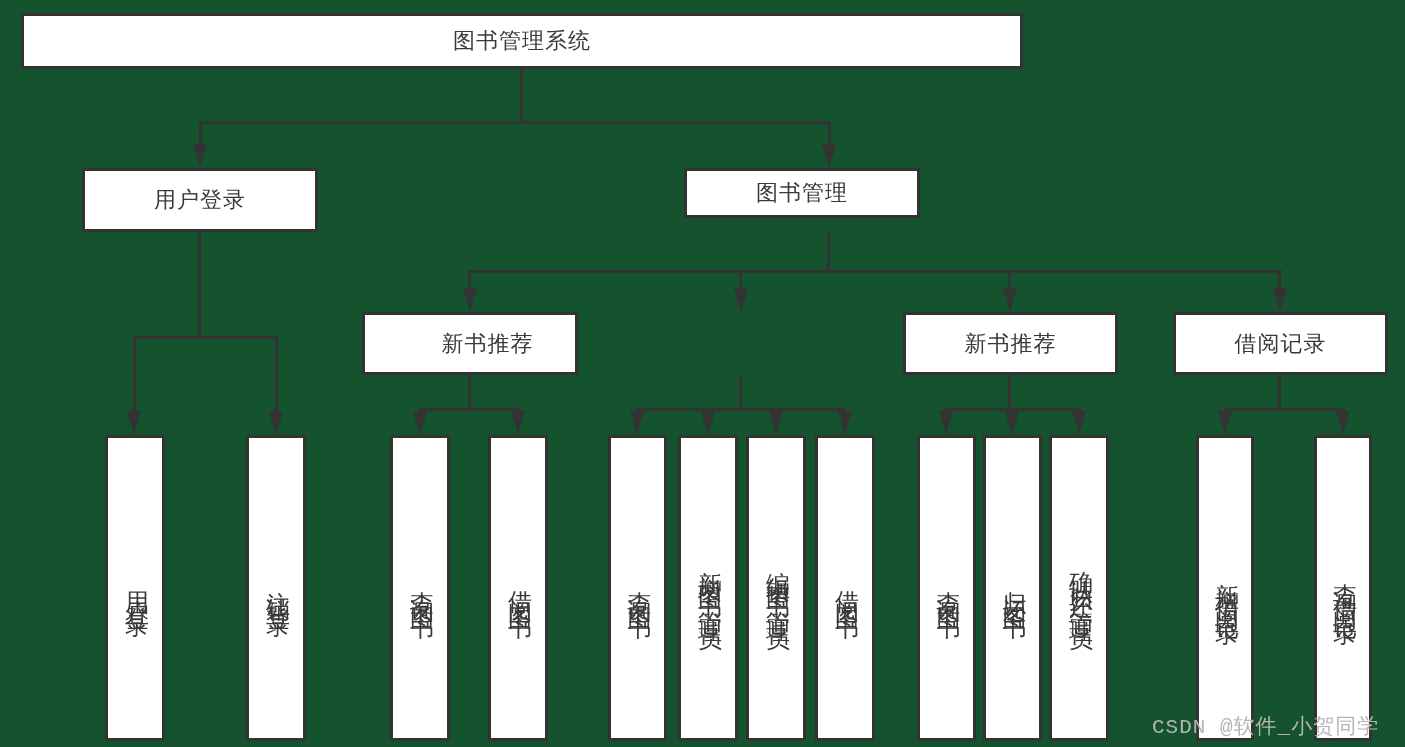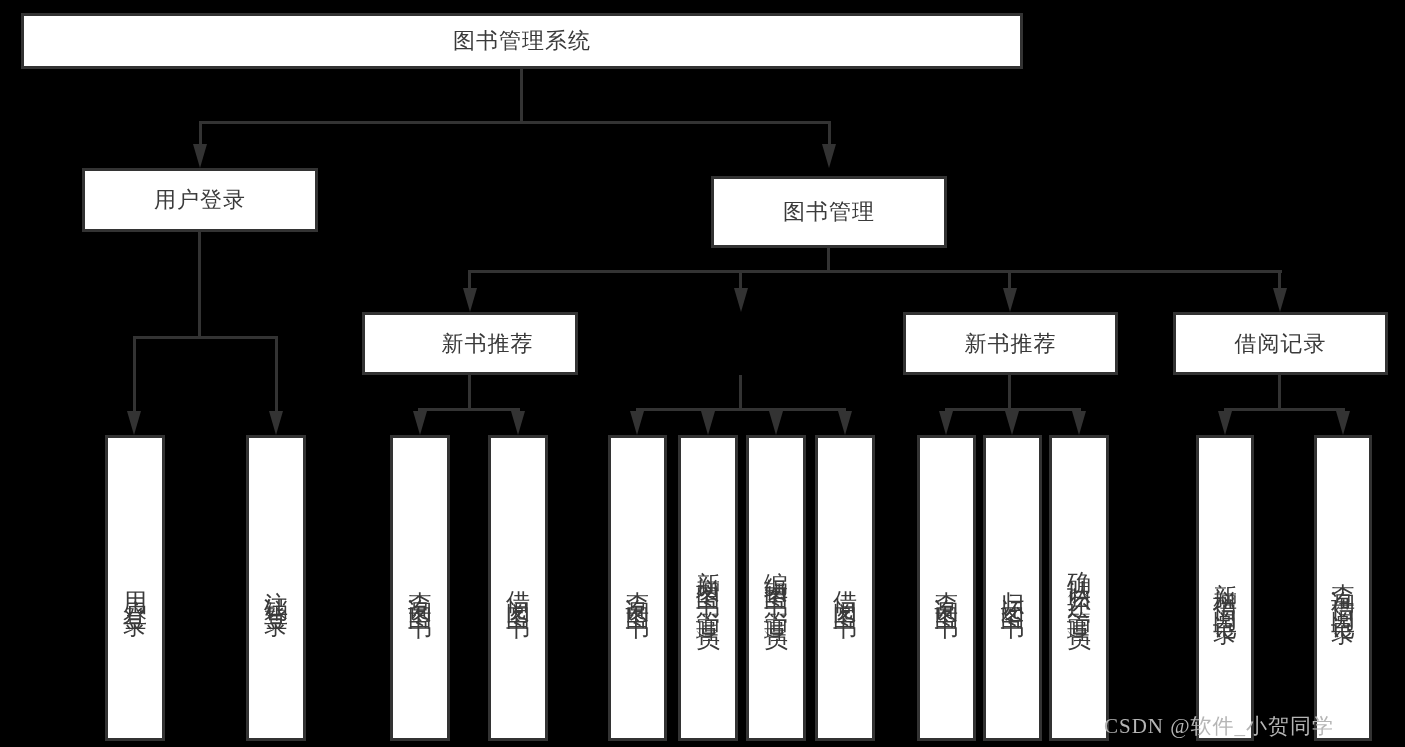--- a/index.html
+++ b/index.html
@@ -1,18 +1,18 @@
 <!DOCTYPE html>
 <html><head>
 <meta charset="utf-8">
 <style>
   html,body{margin:0;padding:0;background:#fff;}
   #canvas{
-    position:relative;width:1405px;height:747px;background:#000000;overflow:hidden;
-    font-family:Liberation Serif, serif;color:#3a3a3a;
+    position:relative;width:1405px;height:747px;background:#14532d;overflow:hidden;
+    font-family:Liberation Mono, monospace;color:#3a3a3a;
   }
   .hbox{
     position:absolute;box-sizing:border-box;border:3px solid #333;background:#fff;
     display:flex;align-items:center;justify-content:center;
     font-size:22px;letter-spacing:1px;color:#3a3a3a;z-index:2;
   }
   .vbox{
     position:absolute;box-sizing:border-box;border:3px solid #333;background:#fff;
     display:flex;align-items:center;justify-content:center;z-index:2;
   }
@@ -41,21 +41,21 @@
   <div class="line" style="left:520px;top:69px;width:3px;height:52px;"></div>
   <div class="line" style="left:199px;top:121px;width:632px;height:3px;"></div>
   <div class="line" style="left:199px;top:121px;width:3px;height:25px;"></div>
   <div class="arrow" style="left:193px;top:144px;"></div>
   <div class="line" style="left:828px;top:121px;width:3px;height:25px;"></div>
   <div class="arrow" style="left:822px;top:144px;"></div>
 
   <div class="hbox" style="left:82px;top:168px;width:236px;height:64px;">
     <span>用户登录</span>
   </div>
-  <div class="hbox" style="left:711px;top:168px;width:236px;height:72px;margin-top:8px;">
+  <div class="hbox" style="left:684px;top:168px;width:236px;height:50px;">
     <span>图书管理</span>
   </div>
 
   <div class="line" style="left:198px;top:232px;width:3px;height:104px;"></div>
   <div class="line" style="left:133px;top:336px;width:145px;height:3px;"></div>
   <div class="line" style="left:133px;top:336px;width:3px;height:76px;"></div>
   <div class="arrow" style="left:127px;top:411px;"></div>
   <div class="line" style="left:275px;top:336px;width:3px;height:76px;"></div>
   <div class="arrow" style="left:269px;top:411px;"></div>
 
@@ -151,15 +151,15 @@
     <span>确认归还（管理员）</span>
   </div>
 
   <div class="vbox" style="left:1196px;top:435px;width:58px;height:306px;">
     <span>新增借阅记录</span>
   </div>
   <div class="vbox" style="left:1314px;top:435px;width:58px;height:306px;">
     <span>查询借阅记录</span>
   </div>
 
-  <div class="watermark" style="left:1104px;top:712px;">CSDN @软件_小贺同学</div>
+  <div class="watermark" style="left:1152px;top:712px;">CSDN @软件_小贺同学</div>
 
 </div>
 
 </body></html>

